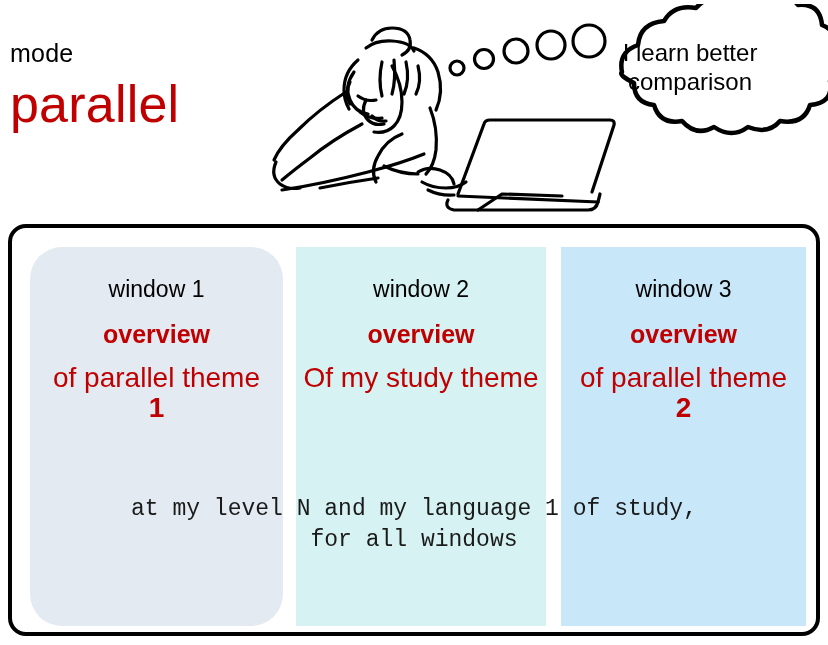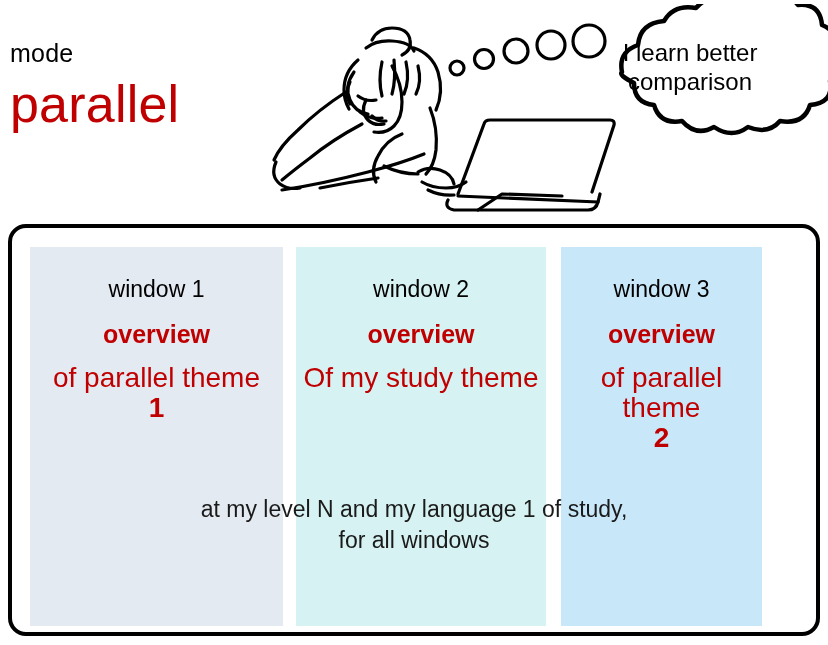--- a/index.html
+++ b/index.html
@@ -75,23 +75,23 @@
   }
 
   
   .window-col {
     position: absolute;
     top: 19px;
     height: 379px;
     box-sizing: border-box;
     padding-top: 28px;
   }
-  #window-col-1 { left: 18px;  width: 253px; }
+  #window-col-1 { left: 18px;  width: 253px; border-radius: 32px; }
   #window-col-2 { left: 284px; width: 250px; }
-  #window-col-3 { left: 549px; width: 201px; }
+  #window-col-3 { left: 549px; width: 245px; }
 
   .window-title {
     text-align: center;
     font-size: 23px;
     line-height: 28px;
     color: #000000;
   }
   .window-overview {
     text-align: center;
     font-size: 25px;
@@ -115,20 +115,21 @@
   
   #frame-caption {
     position: absolute;
     left: 30px;
     top: 266px;
     width: 744px;
     text-align: center;
     font-size: 23px;
     line-height: 31px;
     color: #1a1a1a;
+    font-family: Liberation Mono, monospace;
   }
 </style>
 </head>
 <body>
 
 <div id="header-block">
   <div id="mode-label">mode</div>
   <div id="mode-value" style="color: rgb(192, 0, 0);">parallel</div>
 </div>
 

